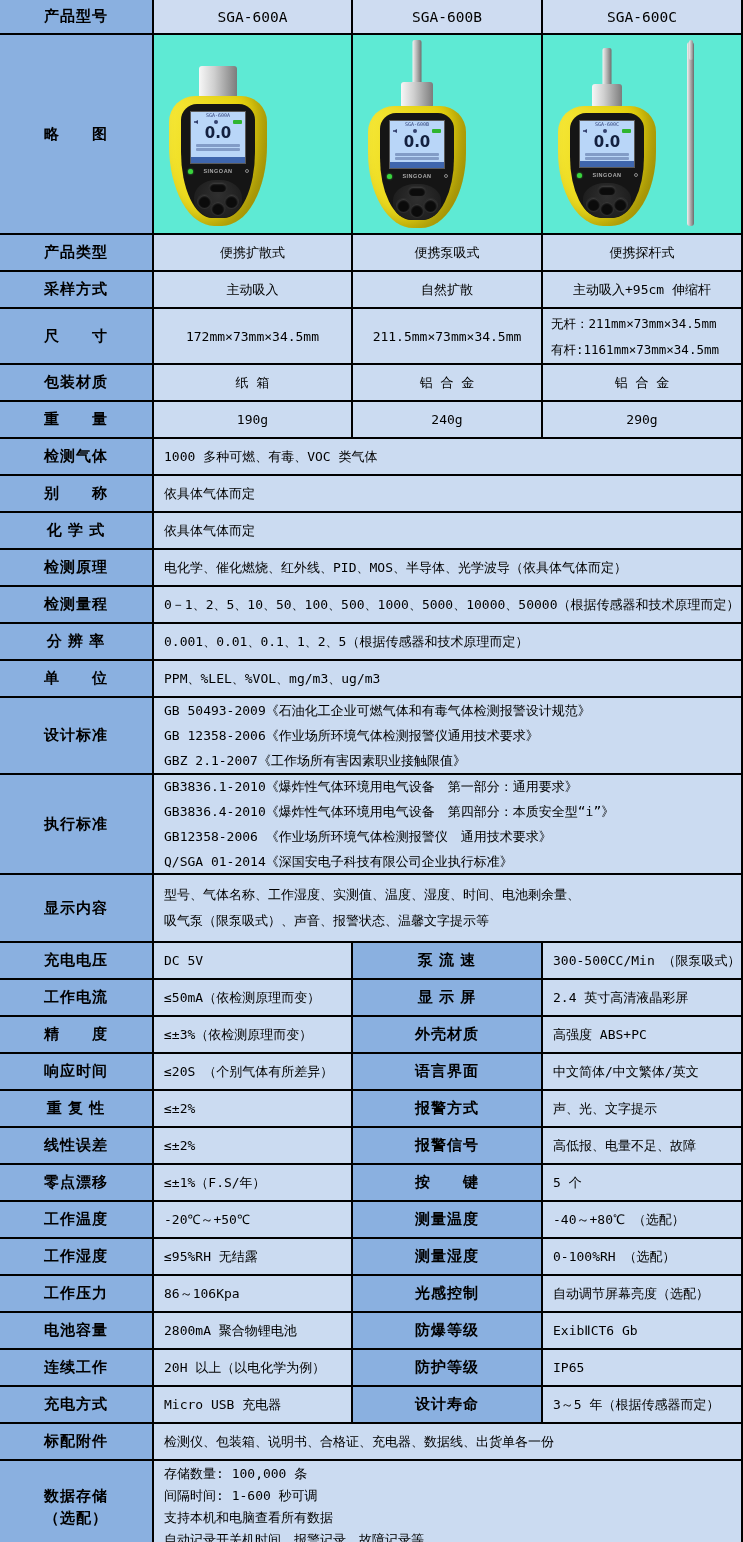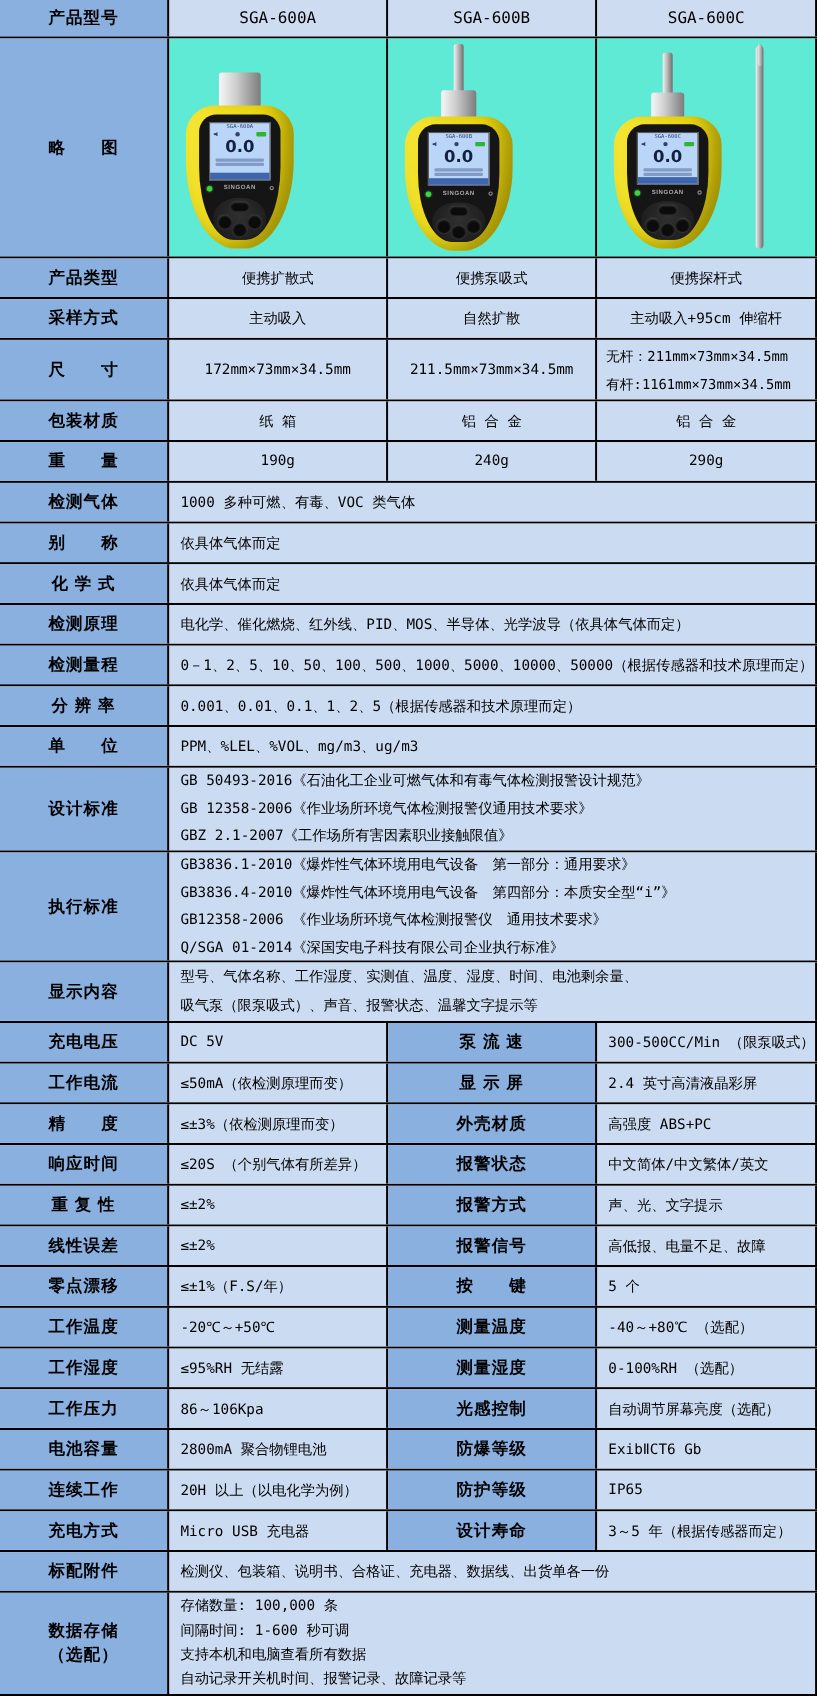--- a/index.html
+++ b/index.html
@@ -3,21 +3,21 @@
 <meta charset="utf-8">
 <style>
   *{box-sizing:border-box;margin:0;padding:0}
   html,body{background:#fff}
   body{width:743px;font-family:"Liberation Sans",sans-serif;color:#000}
   .table{width:743px}
   .row{display:grid;border-bottom:2px solid #000}
   .cols4{grid-template-columns:154px 199px 190px 200px}
   .cols2{grid-template-columns:154px 589px}
   .rh{height:35px}.rimg{height:200px}.r37{height:37px}.r56{height:56px}
-  .r77{height:77px}.r100{height:100px}.r55{height:55px}.r94{height:94px}
+  .r77{height:77px}.r100{height:100px}.r55{height:68px}.r94{height:94px}
   .cell{border-right:2px solid #000;display:flex;align-items:center;overflow:hidden}
   .label{background:#8AB0E0;font-weight:bold;font-size:15px;justify-content:center;text-align:center;letter-spacing:1px}
   .label.col{flex-direction:column;line-height:22px}
   .model{background:#CEDCF1;justify-content:center;font-family:"DejaVu Sans Mono","Liberation Mono",monospace;font-size:14.5px}
   .value{background:#CBDBF1;font-size:13px;font-family:"DejaVu Sans Mono","Liberation Mono",monospace}
   .vc{justify-content:center;}
   .pl{padding-left:10px}
   .multi{flex-direction:column;align-items:flex-start;justify-content:center}
   .multi .ln{line-height:25px;white-space:nowrap}
   .r55 .ln{line-height:26px}
@@ -241,21 +241,21 @@
     <div class="cell label">分 辨 率</div>
     <div class="cell value pl">0.001、0.01、0.1、1、2、5（根据传感器和技术原理而定）</div>
   </div>
   <div class="row cols2 r37">
     <div class="cell label">单　　位</div>
     <div class="cell value pl">PPM、%LEL、%VOL、mg/m3、ug/m3</div>
   </div>
   <div class="row cols2 r77">
     <div class="cell label">设计标准</div>
     <div class="cell value pl multi">
-      <div class="ln">GB 50493-2016《石油化工企业可燃气体和有毒气体检测报警设计规范》</div>
+      <div class="ln">GB 50493-2009《石油化工企业可燃气体和有毒气体检测报警设计规范》</div>
       <div class="ln">GB 12358-2006《作业场所环境气体检测报警仪通用技术要求》</div>
       <div class="ln">GBZ 2.1-2007《工作场所有害因素职业接触限值》</div>
     </div>
   </div>
   <div class="row cols2 r100">
     <div class="cell label">执行标准</div>
     <div class="cell value pl multi">
       <div class="ln">GB3836.1-2010《爆炸性气体环境用电气设备　第一部分：通用要求》</div>
       <div class="ln">GB3836.4-2010《爆炸性气体环境用电气设备　第四部分：本质安全型“i”》</div>
       <div class="ln">GB12358-2006 《作业场所环境气体检测报警仪　通用技术要求》</div>
@@ -284,21 +284,21 @@
   </div>
   <div class="row cols4 r37">
     <div class="cell label">精　　度</div>
     <div class="cell value pl">≤±3%（依检测原理而变）</div>
     <div class="cell label">外壳材质</div>
     <div class="cell value pl">高强度 ABS+PC</div>
   </div>
   <div class="row cols4 r37">
     <div class="cell label">响应时间</div>
     <div class="cell value pl">≤20S （个别气体有所差异）</div>
-    <div class="cell label">报警状态</div>
+    <div class="cell label">语言界面</div>
     <div class="cell value pl">中文简体/中文繁体/英文</div>
   </div>
   <div class="row cols4 r37">
     <div class="cell label">重 复 性</div>
     <div class="cell value pl">≤±2%</div>
     <div class="cell label">报警方式</div>
     <div class="cell value pl">声、光、文字提示</div>
   </div>
   <div class="row cols4 r37">
     <div class="cell label">线性误差</div>

